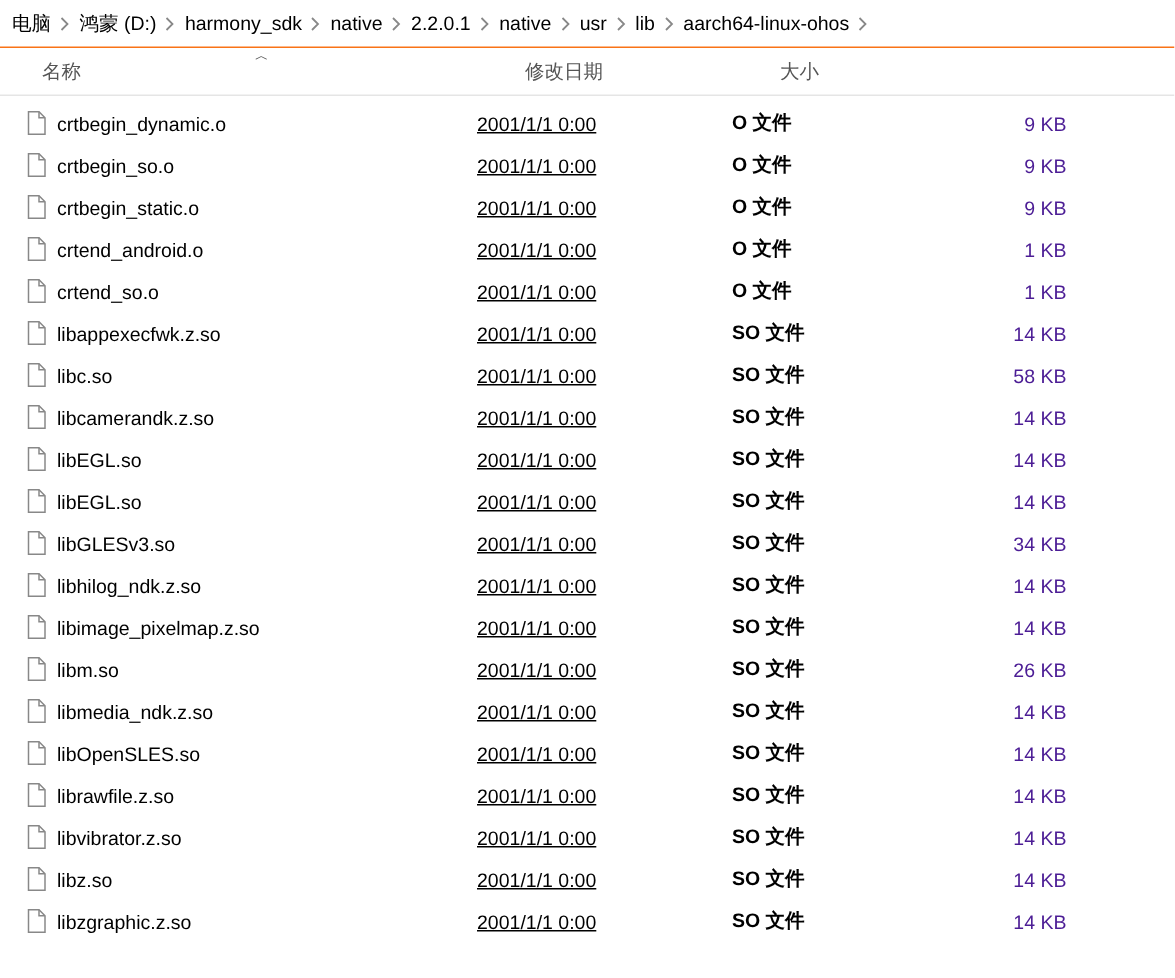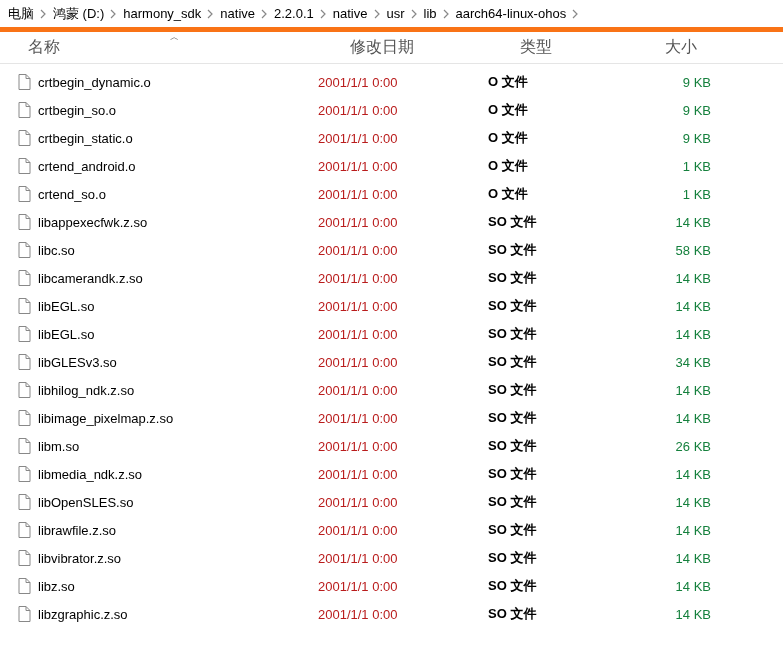--- a/index.html
+++ b/index.html
@@ -11,21 +11,21 @@
     body {
       background: #fff;
       font-size: 13px;
       color: #000;
       width: 783px;
     }
     .breadcrumb {
       display: flex;
       align-items: center;
       padding: 6px 4px;
-      border-bottom: 5px solid #f97316;
+      border-bottom: 1px solid #f97316;
       height: 32px;
       overflow: hidden;
       white-space: nowrap;
     }
     .breadcrumb-item {
       display: inline-flex;
       align-items: center;
       padding: 2px 4px;
       cursor: pointer;
       color: #000;
@@ -40,21 +40,21 @@
     .header-row {
       display: flex;
       align-items: center;
       border-bottom: 1px solid #e5e5e5;
       height: 32px;
       padding: 0 0 0 28px;
       position: relative;
     }
     .header-cell {
       color: #555;
-      font-size: 16px;
+      font-size: 13px;
       padding: 6px 0;
       text-align: left;
     }
     .col-name { width: 322px; }
     .col-date { width: 170px; }
     .col-type { width: 145px; }
     .col-size { width: 90px; text-align: left; padding-right: 12px; }
     .sort-arrow {
       position: absolute;
       left: 170px;
@@ -87,31 +87,32 @@
     }
     .cell-name {
       width: 302px;
       display: flex;
       align-items: center;
       overflow: hidden;
       text-overflow: ellipsis;
     }
     .cell-date {
       width: 170px;
-      color: #b91c1c;
+      color: #000000;
+      text-decoration: underline;
     }
     .cell-type {
       width: 145px;
       color: #000;
       font-weight: bold;
     }
     .cell-size {
       width: 90px;
       text-align: right;
-      color: #15803d;
+      color: #4c1d95;
       padding-right: 12px;
     }
   </style>
 </head>
 <body>
 
 <div class="breadcrumb" id="breadcrumb">
     <span class="breadcrumb-item">电脑</span>
     <span class="breadcrumb-sep">
       <svg width="7" height="10" viewBox="0 0 7 10">
@@ -165,21 +166,20 @@
       <svg width="7" height="10" viewBox="0 0 7 10">
         <path d="M1 1 L5 5 L1 9" stroke="#888" stroke-width="1.2" fill="none"></path>
       </svg>
     </span>
   </div>
 
 <div class="header-row">
   <span class="sort-arrow">︿</span>
   <div class="header-cell col-name">名称</div>
   <div class="header-cell col-date">修改日期</div>
-  <div class="header-cell col-type">类型</div>
   <div class="header-cell col-size">大小</div>
 </div>
 
 <div class="file-list" id="file-list">
     <div class="file-row">
       <div class="cell-name">
         <span class="file-icon">
           <svg viewBox="0 0 14 16">
             <path d="M2 0.5 L9 0.5 L13 4.5 L13 15.5 L2 15.5 Z" fill="#fff" stroke="#888" stroke-width="1"></path>
             <path d="M9 0.5 L9 4.5 L13 4.5" fill="none" stroke="#888" stroke-width="1"></path>

